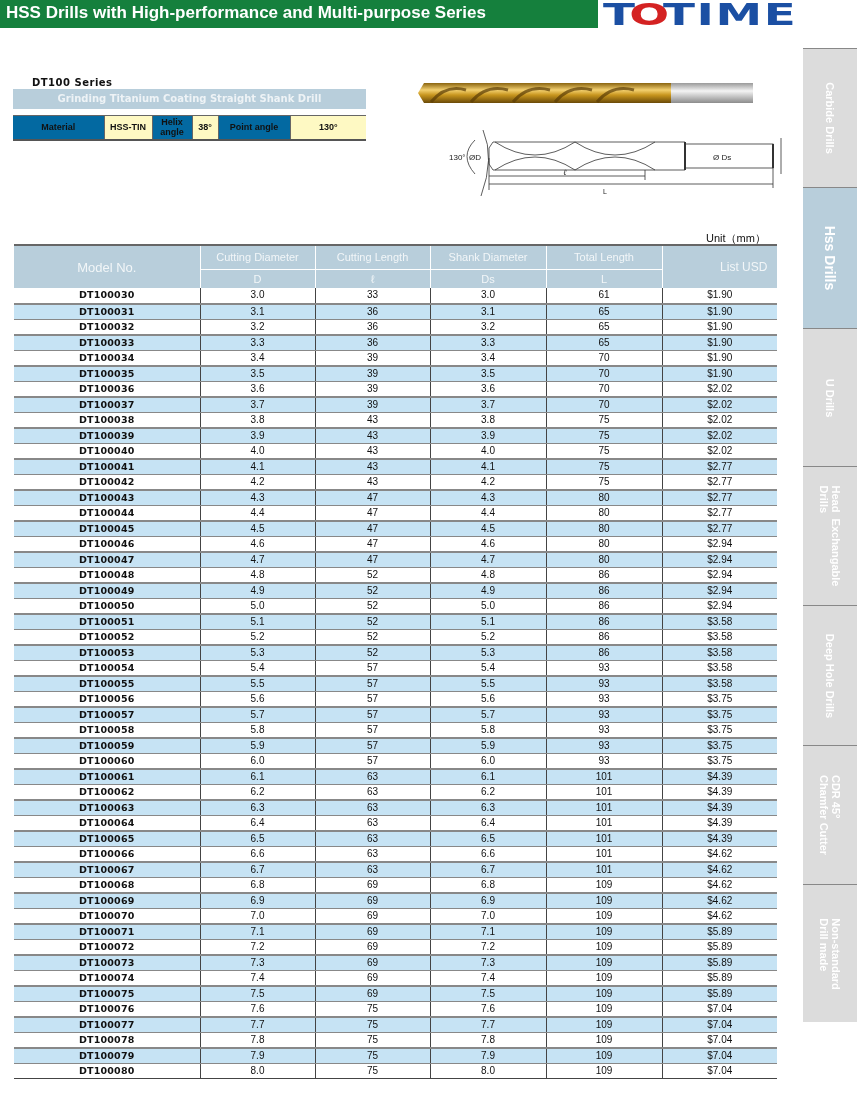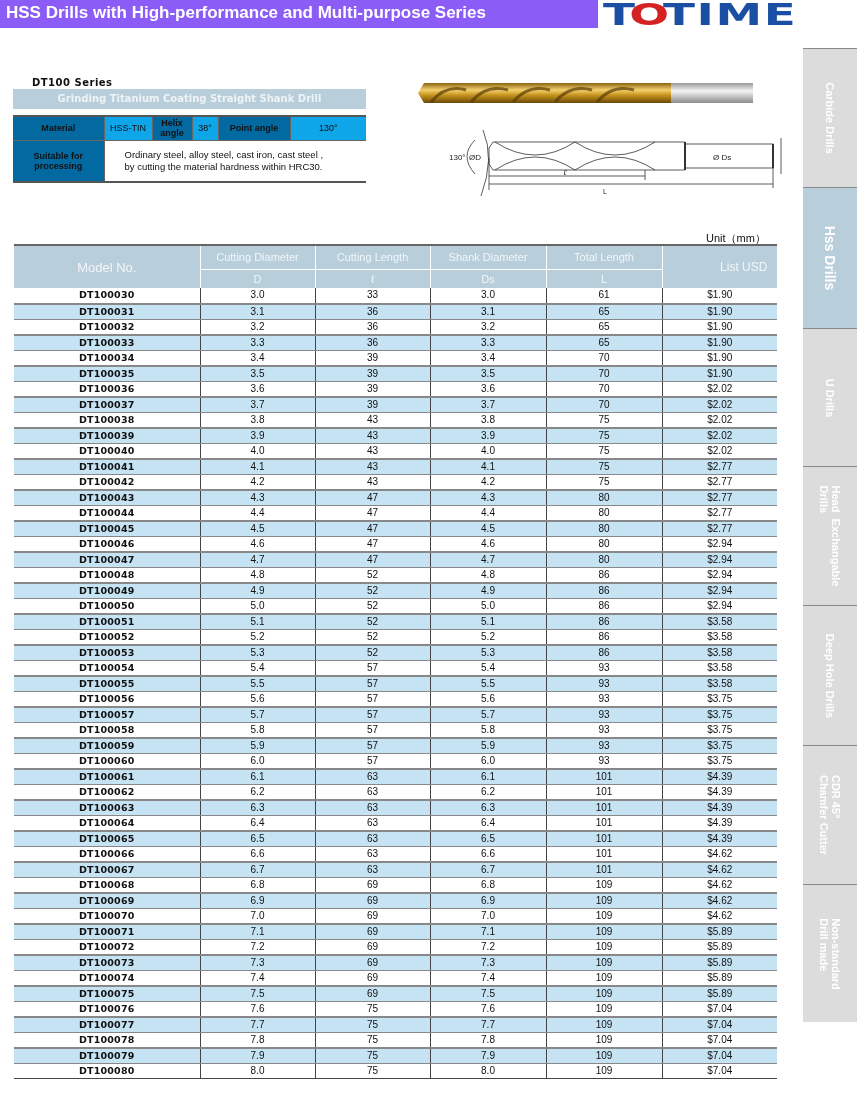--- a/index.html
+++ b/index.html
@@ -1,32 +1,32 @@
 <!DOCTYPE html>
 <html><head>
 <meta charset="utf-8">
 <style>
   * { box-sizing: border-box; margin: 0; padding: 0; }
   body { width: 857px; height: 1104px; background: #ffffff; position: relative; overflow: hidden; font-family: "Liberation Sans", sans-serif; color: #111; }
 
-  .title-bar { position: absolute; left: 0; top: 0; width: 598px; height: 28px; background: #8b5cf6; }
+  .title-bar { position: absolute; left: 0; top: 0; width: 598px; height: 28px; background: #15803d; }
   .title-bar span { position: absolute; left: 6px; top: 3px; font-size: 17px; font-weight: bold; color: #ffffff; letter-spacing: 0px; }
   .logo { position: absolute; left: 603px; top: 1px; height: 28px; width: 170px; }
   .logo span { font-family: "DejaVu Sans", sans-serif; font-weight: bold; font-size: 30px; line-height: 28px; color: #1b4fa3; letter-spacing: 1px; display:inline-block; transform: scaleX(1.25); transform-origin: left; }
   .logo .o { color: #d42222; }
 
   .series-title { position: absolute; left: 32px; top: 77px; font-size: 10px; font-weight: bold; font-family: "DejaVu Sans", sans-serif; letter-spacing: 0.5px; }
   .series-sub { position: absolute; left: 13px; top: 89px; width: 353px; height: 20px; background: #b8cedb; color: #eef3f6; font-size: 10px; font-weight: bold; text-align: center; line-height: 20px; font-family: "DejaVu Sans", sans-serif; }
 
   .spec { position: absolute; left: 13px; top: 115px; width: 353px; border-collapse: collapse; font-size: 9px; }
   .spec td { border-top: 2px solid #555; border-bottom: 1px solid #666; border-left: 1px solid #666; text-align: center; }
   .spec tr:last-child td { border-top: 1px solid #666; border-bottom: 2px solid #555; }
   .spec .lbl { background: #0369a1; font-weight: bold; font-size: 9px; }
   .spec .first { border-left: none; }
-  .spec .plain { background: #0ea5e9; font-weight: normal; font-size: 9px; }
+  .spec .plain { background: #fef9c3; font-weight: bold; font-size: 9px; }
   .spec .desc { text-align: left; padding-left: 20px; font-size: 9.5px; line-height: 12px; font-weight: normal; }
 
   .drill-photo { position: absolute; left: 416px; top: 80px; width: 340px; height: 26px; }
   .drill-diagram { position: absolute; left: 445px; top: 128px; width: 340px; height: 72px; }
 
   .unit { position: absolute; left: 706px; top: 231px; font-size: 11px; text-align: right; }
 
   .table { position: absolute; left: 14px; top: 244px; width: 763px; border-collapse: collapse; font-size: 10px; }
   .table th { background: #b8cedb; color: #f2f6f8; font-weight: normal; border-left: 1px solid #fff; font-size: 11px; }
   .table thead tr:first-child th { border-top: 2px solid #666; height: 24px; }
@@ -58,27 +58,20 @@
 
 <table class="spec">
   <tbody>
       <tr style="height:24px">
     <td class="lbl first" style="width:91px">Material</td>
     <td class="plain" style="width:48px">HSS-TIN</td>
     <td class="lbl" style="width:40px">Helix angle</td>
     <td class="plain" style="width:26px">38°</td>
     <td class="lbl" style="width:72px">Point angle</td>
     <td class="plain">130°</td>
-  </tr>
-  <tr style="height:42px">
-    <td class="lbl first">Suitable for processing</td>
-    <td colspan="5" class="desc">
-      <div>Ordinary steel, alloy steel, cast iron, cast steel ,</div>
-      <div>by cutting the material hardness within HRC30.</div>
-    </td>
   </tr>
 </tbody>
   </table>
 
 <svg class="drill-photo" viewBox="0 0 340 26">
   <defs>
     <linearGradient id="gold" x1="0" y1="0" x2="0" y2="1">
       <stop offset="0" stop-color="#8a6410"></stop>
       <stop offset="0.35" stop-color="#f3d070"></stop>
       <stop offset="0.6" stop-color="#c8961e"></stop>

